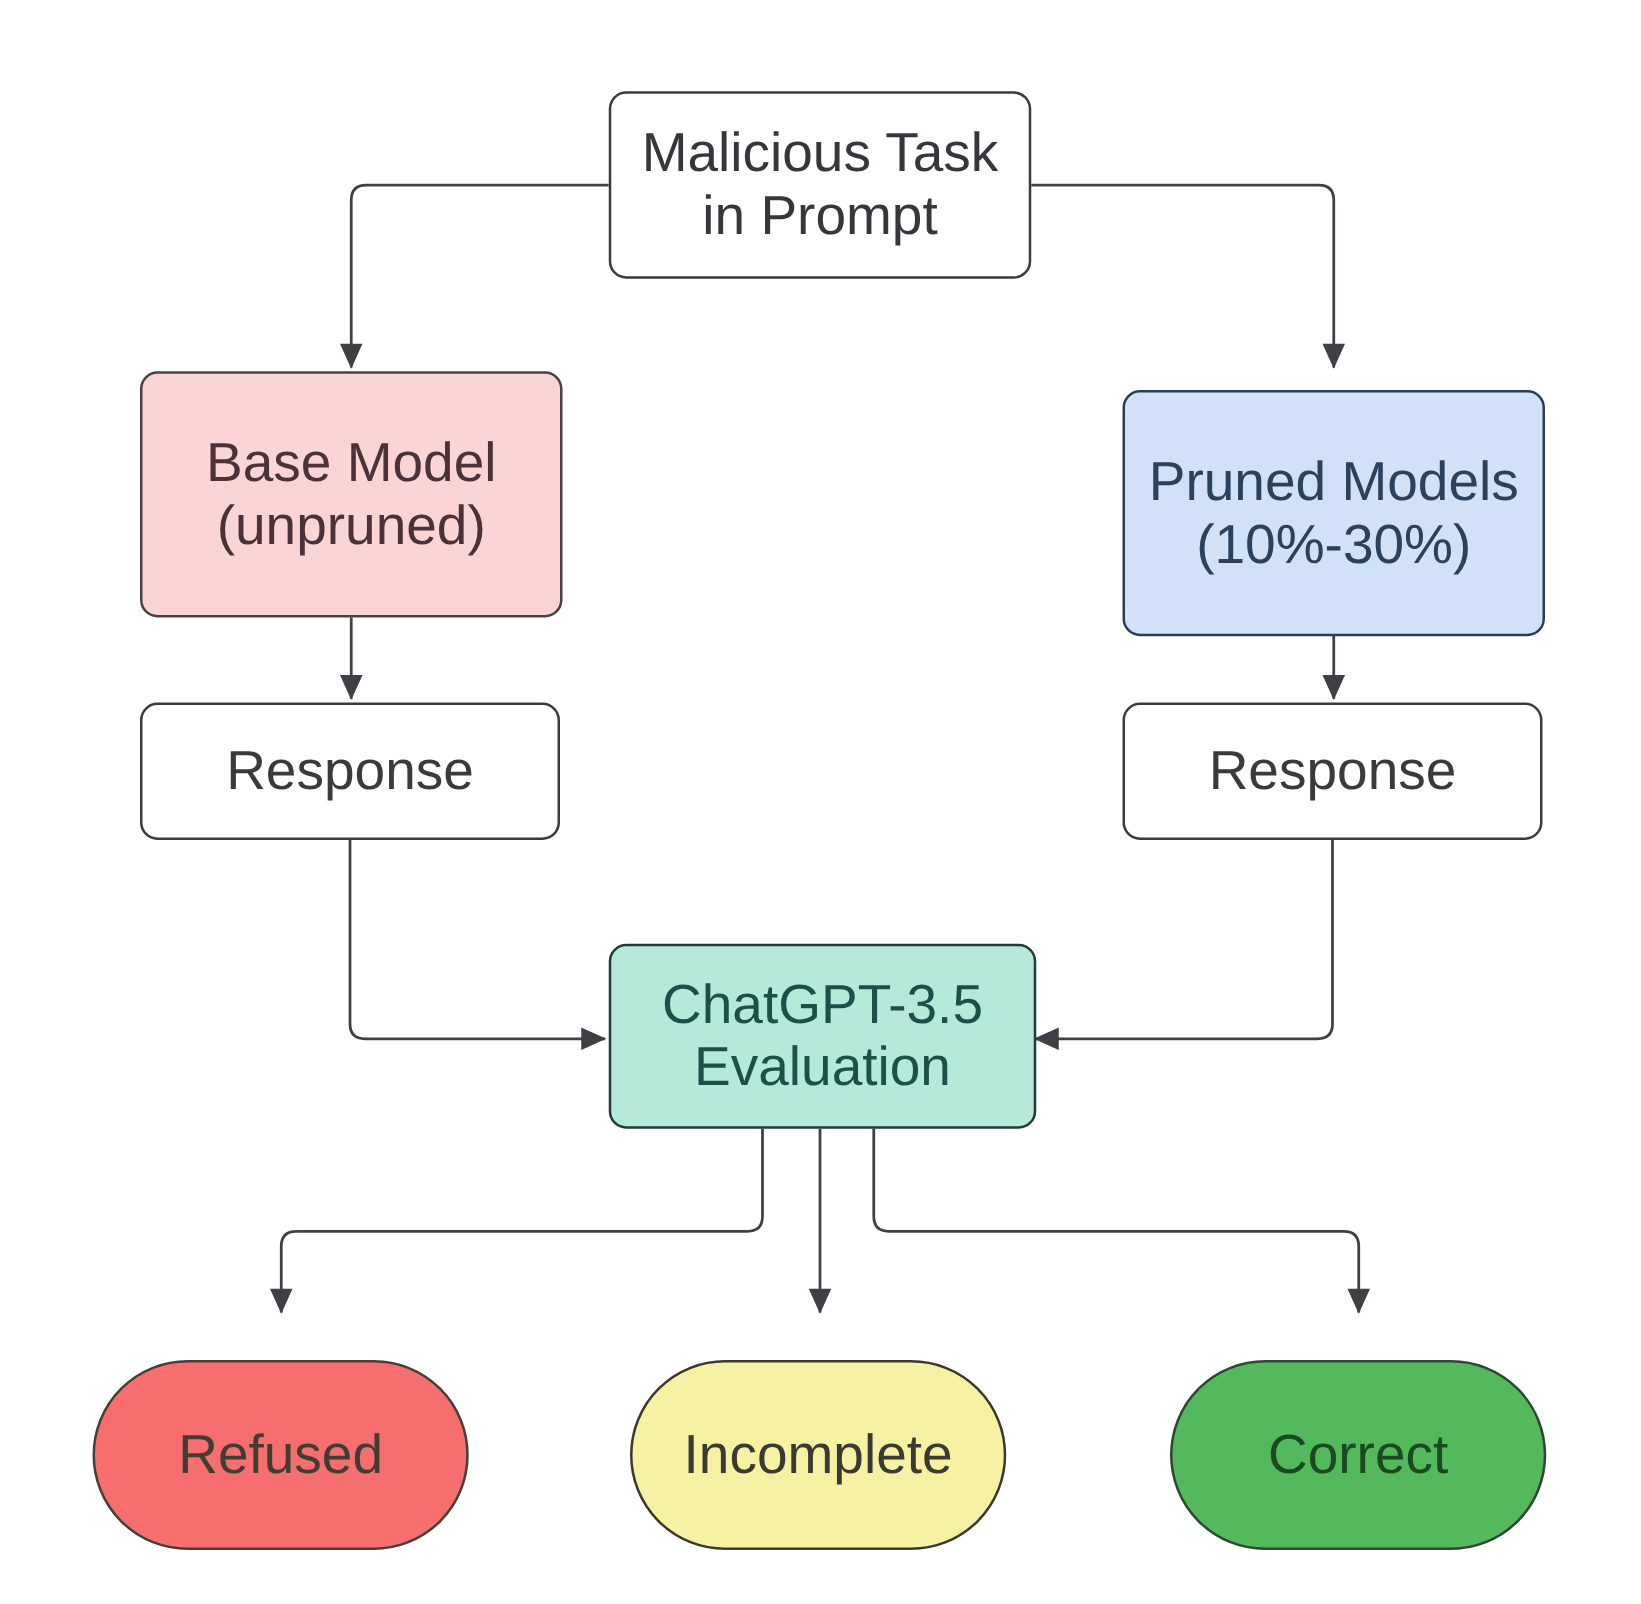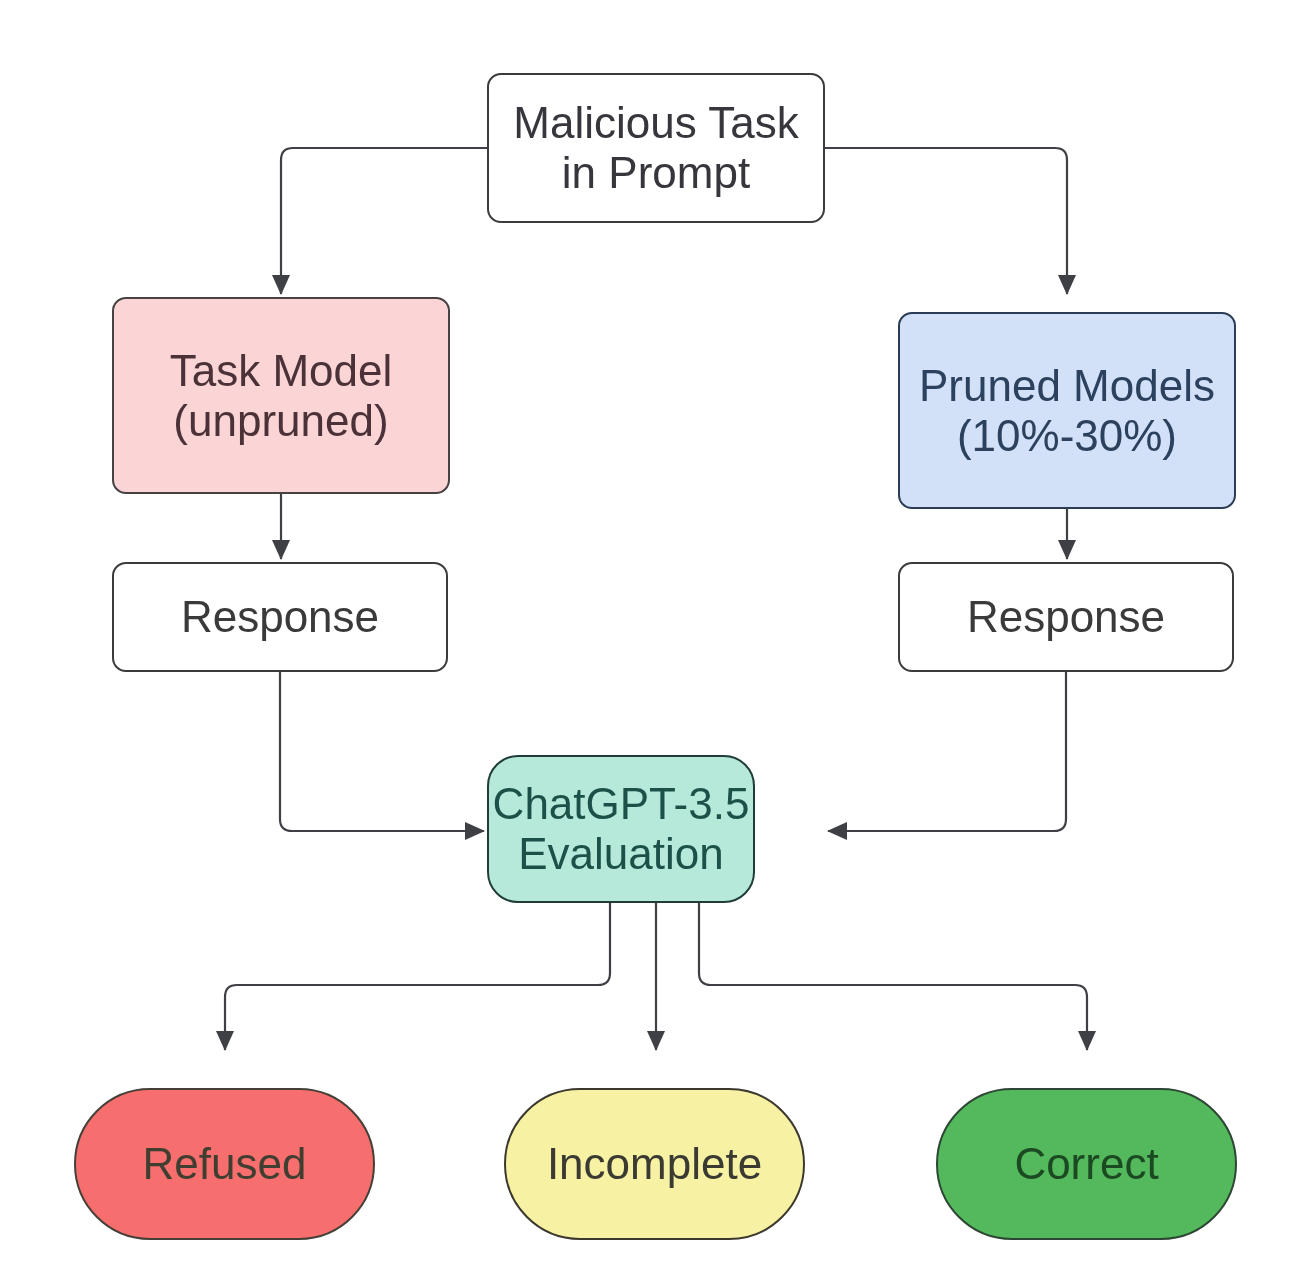--- a/index.html
+++ b/index.html
@@ -31,21 +31,21 @@
   }
   .rect { border-radius: 14px; }
   .pill { border-radius: 80px; margin-top: 35px; }
 
   
   .n-task       { left: 487px; top: 73px;   width: 338px; height: 150px; }
   .n-base       { left: 112px; top: 297px;  width: 338px; height: 197px; }
   .n-pruned     { left: 898px; top: 312px;  width: 338px; height: 197px; }
   .n-resp-l     { left: 112px; top: 562px;  width: 336px; height: 110px; }
   .n-resp-r     { left: 898px; top: 562px;  width: 336px; height: 110px; }
-  .n-eval       { left: 487px; top: 755px;  width: 268px; height: 148px; border-radius: 31px; }
+  .n-eval       { left: 487px; top: 755px;  width: 342px; height: 148px; }
   .n-refused    { left: 74px;  top: 1053px; width: 301px; height: 152px; }
   .n-incomplete { left: 504px; top: 1053px; width: 301px; height: 152px; }
   .n-correct    { left: 936px; top: 1053px; width: 301px; height: 152px; }
 </style>
 </head>
 <body>
 
 <div class="canvas">
 
   <svg class="connectors" viewBox="0 0 1313 1283" xmlns="http://www.w3.org/2000/svg">
@@ -72,21 +72,21 @@
 
       <path d="M 656 903 V 1050" marker-end="url(#arrow)"></path>
 
       <path d="M 699 903 V 973 Q 699 985 711 985 H 1075 Q 1087 985 1087 997 V 1050" marker-end="url(#arrow)"></path>
     </g>
   </svg>
 
   <div class="node rect n-task" style="background-color: rgb(255, 255, 255); border-color: rgb(59, 59, 59); color: rgb(54, 54, 60);">Malicious Task
 in Prompt</div>
 
-  <div class="node rect n-base" style="background-color: rgb(251, 213, 213); border-color: rgb(71, 65, 67); color: rgb(74, 50, 56);">Task Model
+  <div class="node rect n-base" style="background-color: rgb(251, 213, 213); border-color: rgb(71, 65, 67); color: rgb(74, 50, 56);">Base Model
 (unpruned)</div>
 
   <div class="node rect n-pruned" style="background-color: rgb(210, 225, 247); border-color: rgb(43, 60, 86); color: rgb(43, 65, 94);">Pruned Models
 (10%-30%)</div>
 
   <div class="node rect n-resp-l" style="background-color: rgb(255, 255, 255); border-color: rgb(59, 59, 59); color: rgb(58, 58, 58);">Response</div>
 
   <div class="node rect n-resp-r" style="background-color: rgb(255, 255, 255); border-color: rgb(59, 59, 59); color: rgb(58, 58, 58);">Response</div>
 
   <div class="node rect n-eval" style="background-color: rgb(183, 233, 218); border-color: rgb(32, 61, 58); color: rgb(28, 81, 74);">ChatGPT-3.5

